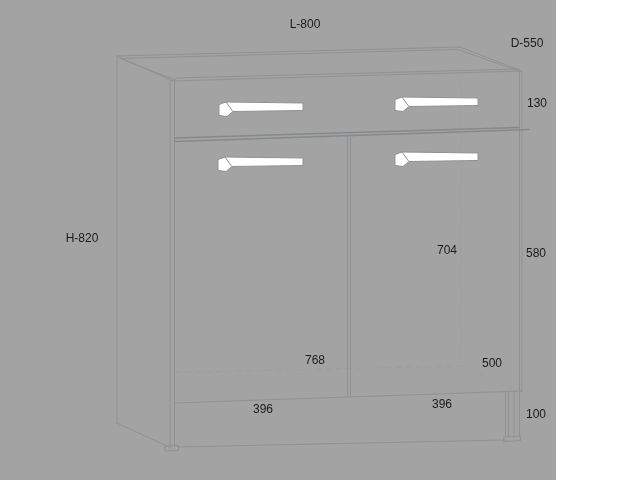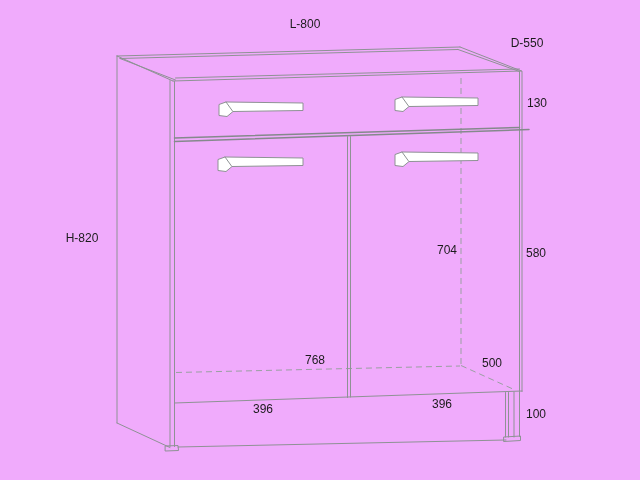--- a/index.html
+++ b/index.html
@@ -3,23 +3,23 @@
 <meta charset="utf-8">
 <style>
   html, body {
     margin: 0;
     padding: 0;
     background: #ffffff;
     font-family: "Liberation Sans", sans-serif;
   }
   .stage {
     position: relative;
-    width: 640px;
+    width: 556px;
     height: 480px;
-    background: #f0abfc;
+    background: #a3a3a3;
     overflow: hidden;
   }
   svg { position: absolute; left: 0; top: 0; }
   .ln {
     stroke: #8e9294;
     stroke-width: 1;
     fill: none;
     stroke-linecap: round;
     stroke-linejoin: round;
   }

